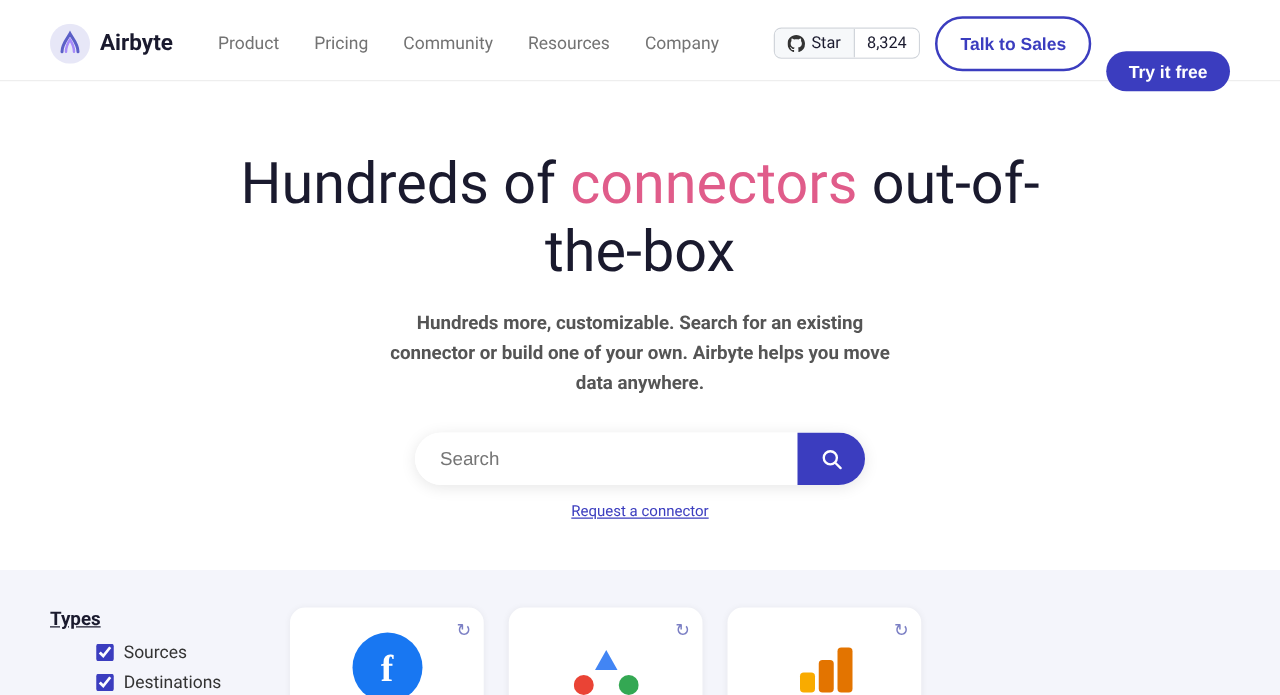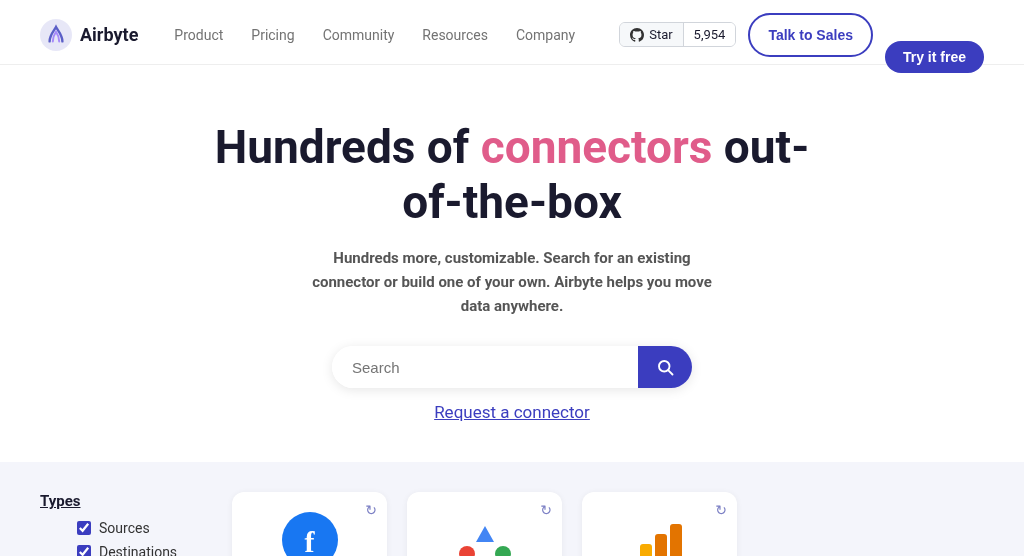--- a/index.html
+++ b/index.html
@@ -19,31 +19,31 @@
       display: flex; align-items: center; border: 1px solid #d1d5db; border-radius: 6px;
       overflow: hidden; font-size: 13px; cursor: pointer;
     }
     .github-star-label { padding: 4px 10px; background: #f6f8fa; display: flex; align-items: center; gap: 5px; border-right: 1px solid #d1d5db; }
     .github-star-count { padding: 4px 10px; background: #fff; }
     .btn-talk { padding: 12px 18px; border: 2px solid #3b3dbf; border-radius: 24px; background: #fff; color: #3b3dbf; font-size: 14px; font-weight: 600; cursor: pointer; }
     .btn-try { padding: 8px 18px; border: none; border-radius: 24px; background: #3b3dbf; color: #fff; font-size: 14px; font-weight: 600; cursor: pointer; margin-top: 44px; }
 
     
     .hero { text-align: center; padding: 60px 20px 40px; background: #fff; }
-    .hero h1 { font-size: 46px; font-weight: 700; line-height: 1.2; color: #1a1a2e; max-width: 640px; margin: 0 auto 16px; }
+    .hero h1 { font-size: 46px; font-weight: 400; line-height: 1.2; color: #1a1a2e; max-width: 640px; margin: 0 auto 16px; }
     .hero h1 .highlight { color: #e05c8a; }
     .hero-sub { font-size: 15px; color: #555; max-width: 420px; margin: 0 auto 28px; line-height: 1.6; font-weight: bold; }
 
     
     .search-wrap { display: flex; justify-content: center; margin-bottom: 14px; }
     .search-box { display: flex; width: 360px; border-radius: 30px; overflow: hidden; box-shadow: 0 2px 12px rgba(0,0,0,0.1); }
     .search-input { flex: 1; border: none; outline: none; padding: 12px 20px; font-size: 15px; color: #1d4ed8; background: #fff; }
     .search-btn { background: #3b3dbf; border: none; padding: 12px 18px; cursor: pointer; display: flex; align-items: center; justify-content: center; }
     .search-icon-svg { width: 18px; height: 18px; fill: none; stroke: #fff; stroke-width: 2.5; stroke-linecap: round; }
-    .request-link { font-size: 17px; color: #3b3dbf; text-decoration: underline; cursor: pointer; }
+    .request-link { font-size: 12px; color: #3b3dbf; text-decoration: underline; cursor: pointer; }
 
     
     .content-area { background: #f4f5fb; padding: 30px 40px 40px; display: flex; gap: 32px; min-height: 200px; }
 
     
     .sidebar { min-width: 160px; }
     .sidebar-section-title { font-size: 15px; font-weight: 700; color: #1a1a2e; margin-bottom: 10px; text-decoration: underline; }
     .checkbox-item { display: flex; align-items: center; gap: 8px; margin-bottom: 8px; font-size: 14px; color: #333; cursor: pointer; padding-left: 37px; }
     .checkbox-item input[type="checkbox"] { accent-color: #3b3dbf; width: 14px; height: 14px; }
 
@@ -84,21 +84,21 @@
     <a class="nav-link" href="#">Company</a>
   </div>
   <div class="nav-right">
     <div class="github-star">
       <div class="github-star-label">
         <svg width="14" height="14" viewBox="0 0 16 16" fill="#333">
           <path d="M8 0C3.58 0 0 3.58 0 8c0 3.54 2.29 6.53 5.47 7.59.4.07.55-.17.55-.38 0-.19-.01-.82-.01-1.49-2.01.37-2.53-.49-2.69-.94-.09-.23-.48-.94-.82-1.13-.28-.15-.68-.52-.01-.53.63-.01 1.08.58 1.23.82.72 1.21 1.87.87 2.33.66.07-.52.28-.87.51-1.07-1.78-.2-3.64-.89-3.64-3.95 0-.87.31-1.59.82-2.15-.08-.2-.36-1.02.08-2.12 0 0 .67-.21 2.2.82.64-.18 1.32-.27 2-.27.68 0 1.36.09 2 .27 1.53-1.04 2.2-.82 2.2-.82.44 1.1.16 1.92.08 2.12.51.56.82 1.27.82 2.15 0 3.07-1.87 3.75-3.65 3.95.29.25.54.73.54 1.48 0 1.07-.01 1.93-.01 2.2 0 .21.15.46.55.38A8.013 8.013 0 0016 8c0-4.42-3.58-8-8-8z"></path>
         </svg>
         <span>Star</span>
       </div>
-      <div class="github-star-count">5,954</div>
+      <div class="github-star-count">8,324</div>
     </div>
     <button class="btn-talk">Talk to Sales</button>
     <button class="btn-try">Try it free</button>
   </div>
 </nav>
 
 <section class="hero">
   <h1>
     <span>Hundreds of </span><span class="highlight">connectors</span><span> out-of-the-box</span>
   </h1>

